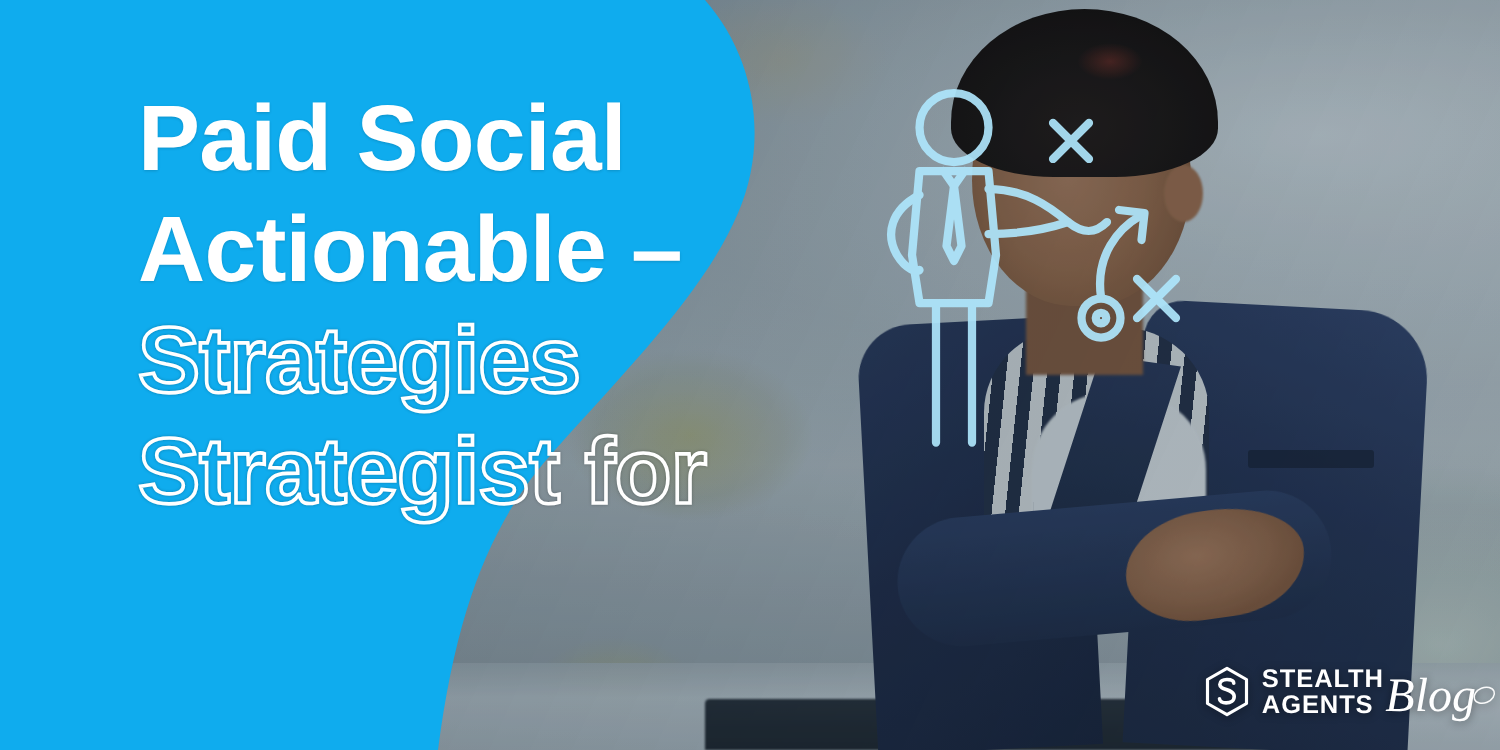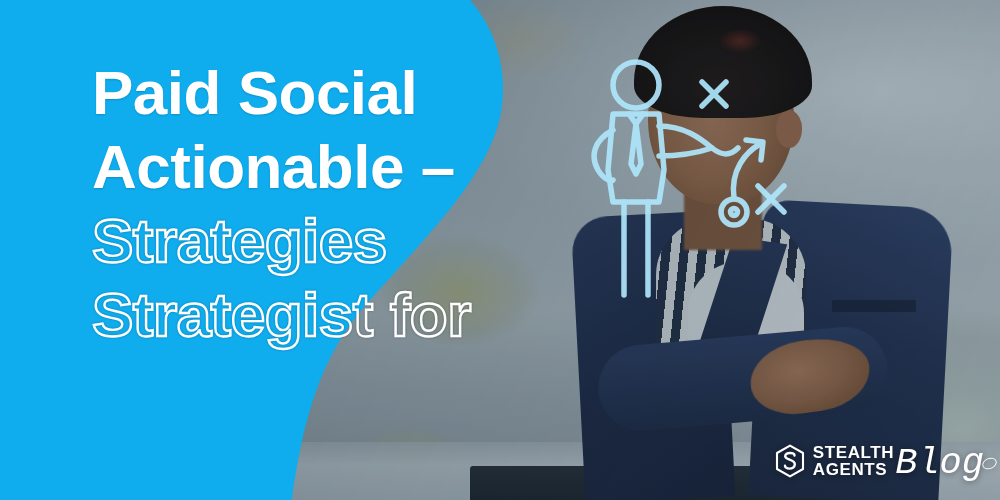--- a/index.html
+++ b/index.html
@@ -177,23 +177,23 @@
   .logo-words {
     display:flex; flex-direction:column;
     color:#fff;
     font-weight:700;
     font-size:17px;
     line-height:17px;
     letter-spacing:.6px;
   }
   .logo-blog {
     color:#fff;
-    font-family:Liberation Mono, monospace;
+    font-family:Liberation Serif, serif;
     font-style:italic;
-    font-size:37px;
+    font-size:32px;
     line-height:30px;
     margin-left:-6px;
     margin-top:4px;
     position:relative;
   }
   .logo-blog::after {
     content:"";
     position:absolute; right:-13px; top:10px;
     width:13px; height:9px;
     border:1.6px solid #fff;

